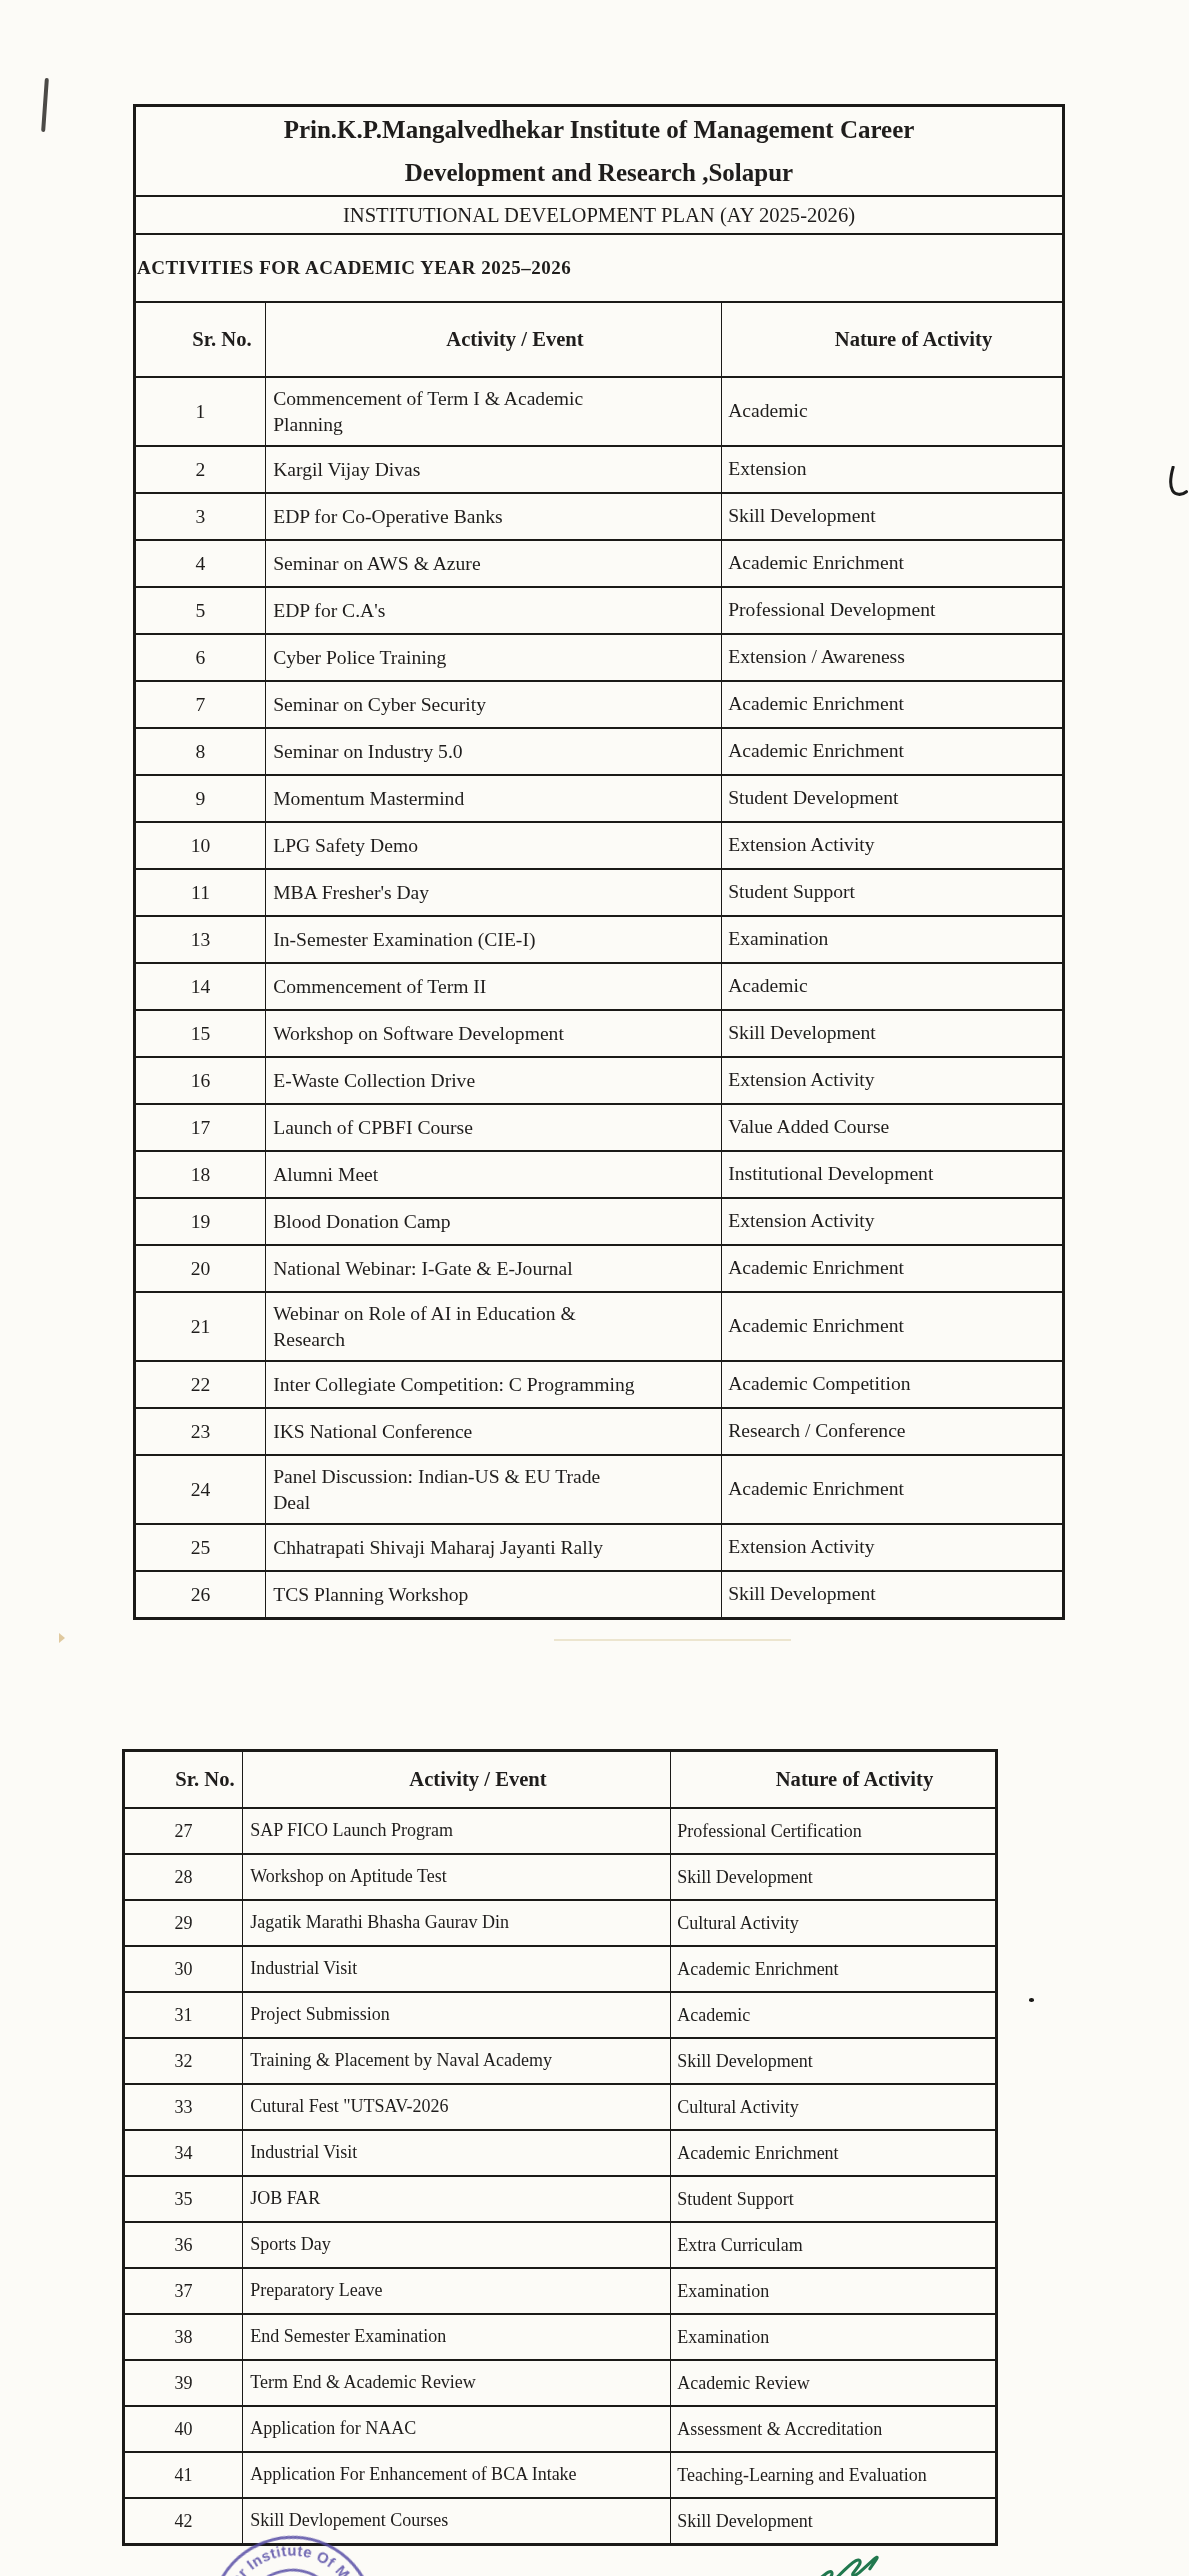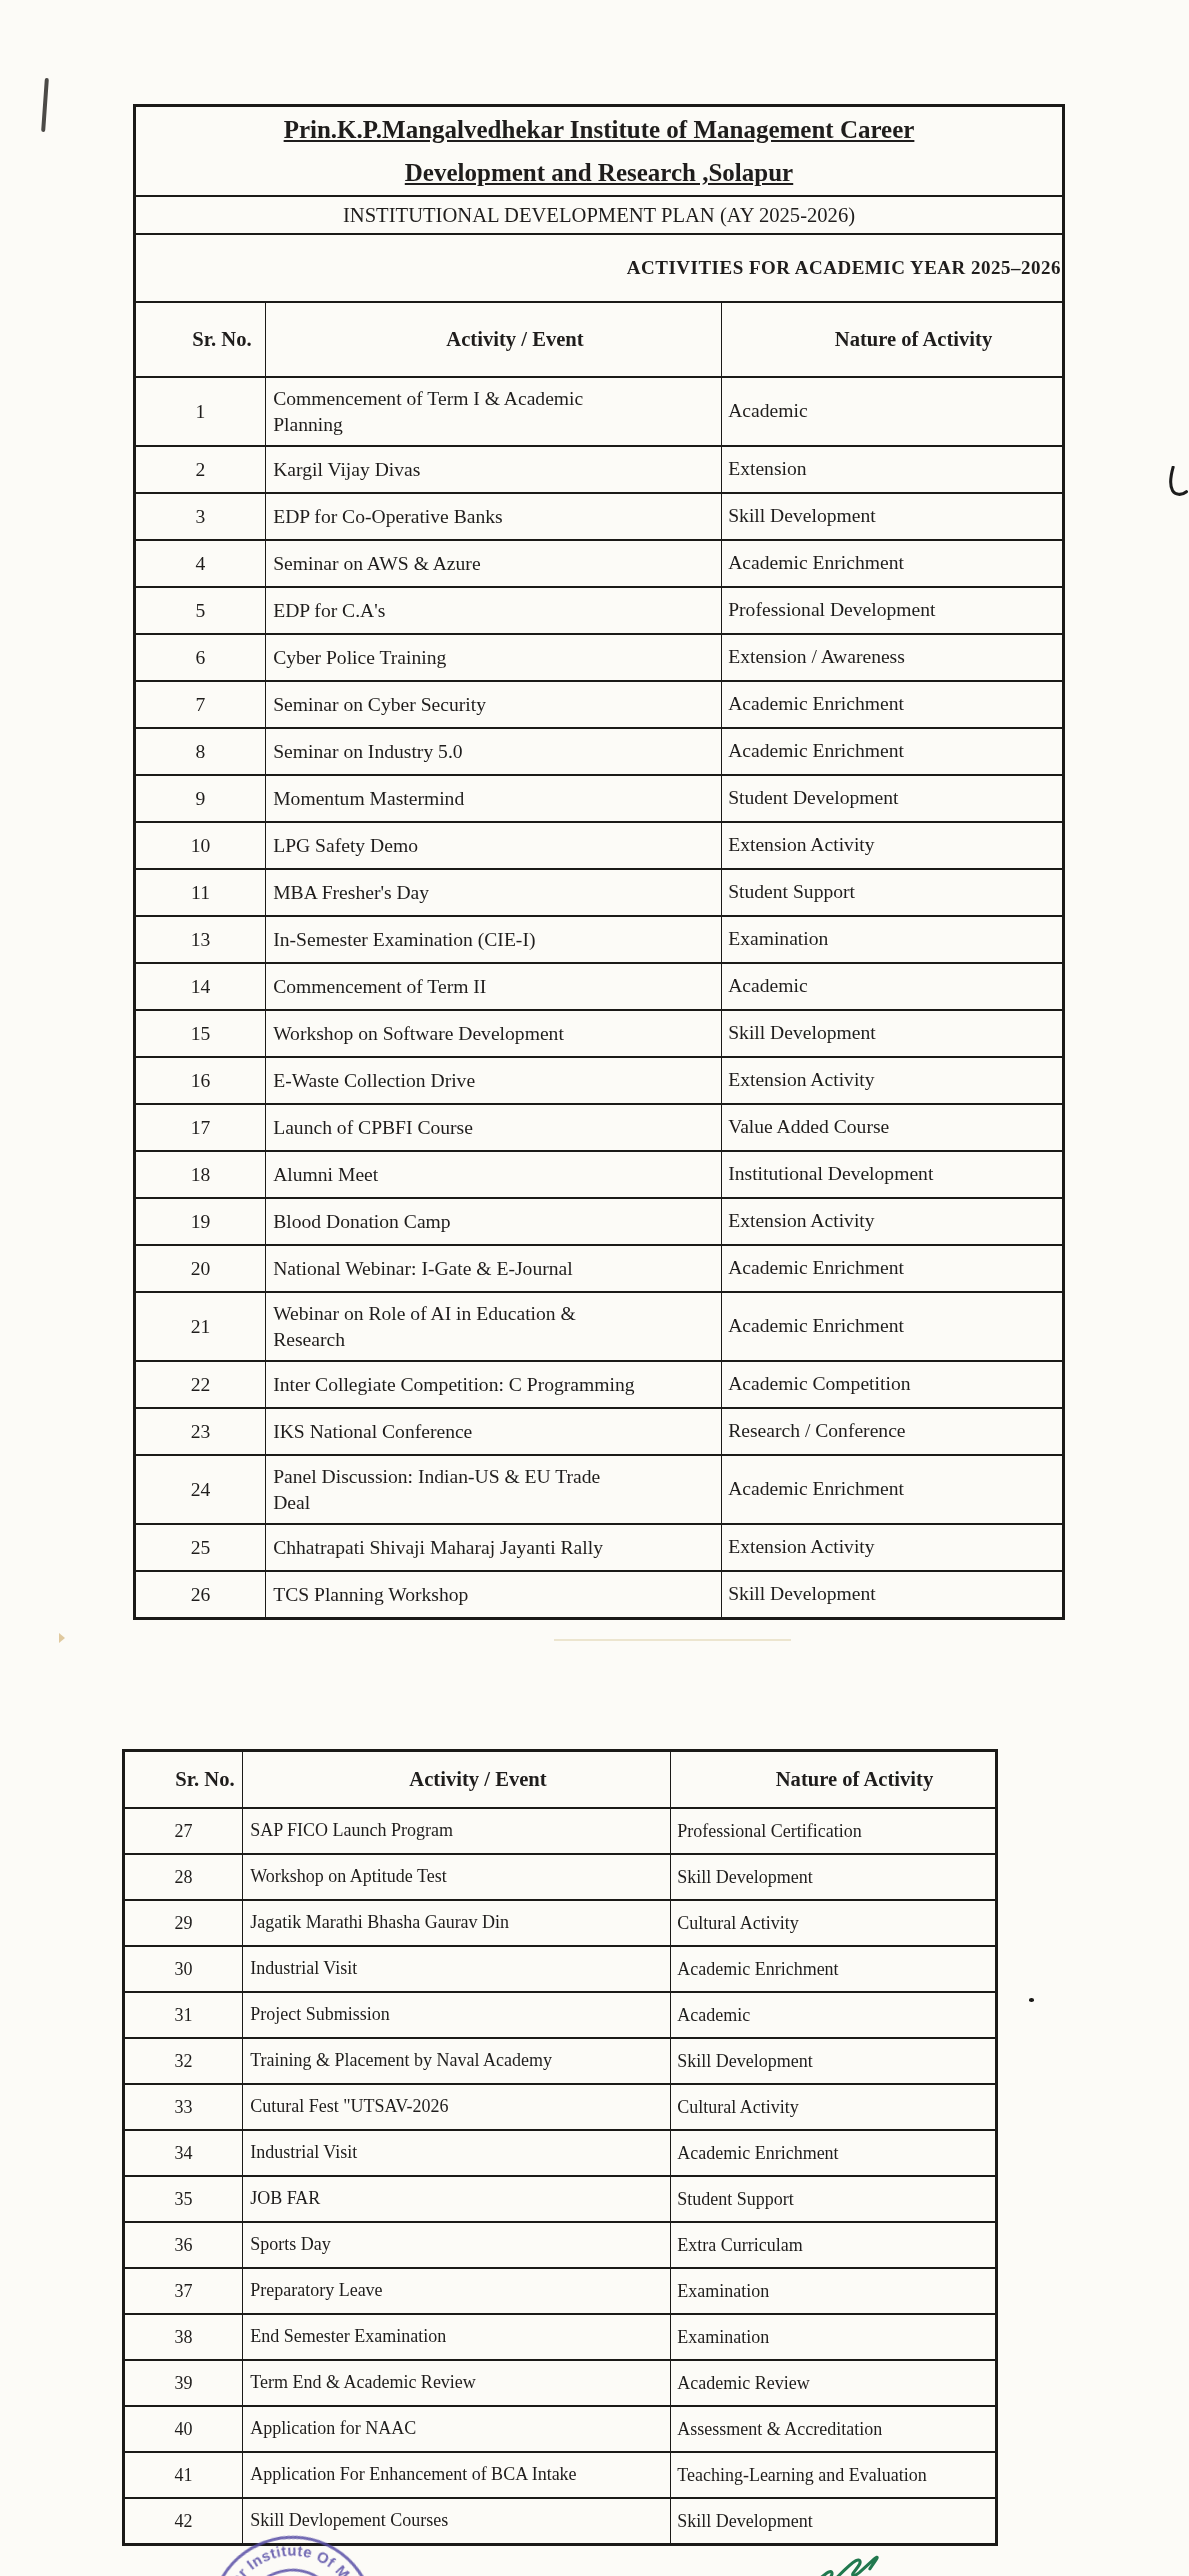--- a/index.html
+++ b/index.html
@@ -30,31 +30,30 @@
   #table1{left:133px;top:104px;width:929px;}
   #table2{left:122px;top:1749px;width:872px;}
 
   .h-title td{
     height:86px;
     text-align:center;
     font-weight:bold;
     font-size:25px;
     line-height:1.72;
     white-space:pre-line;
-    text-decoration:underline;
   }
   .h-plan td{
     height:34px;
     text-align:center;
     font-weight:normal;
     font-size:20.6px;
   }
   .h-activities td{
     height:64px;
-    text-align:right;
+    text-align:left;
     font-weight:bold;
     font-size:19px;
     letter-spacing:0.5px;
   }
   .doc th{
     text-align:center;
     font-weight:bold;
     font-size:20.6px;
     padding-left:44px;
   }

